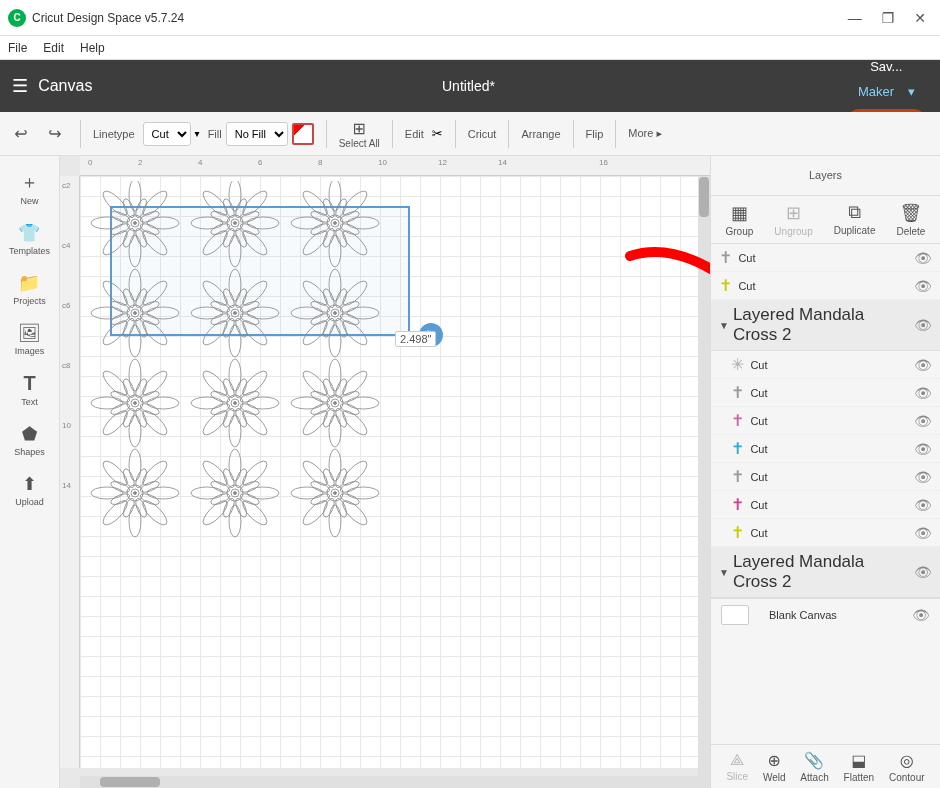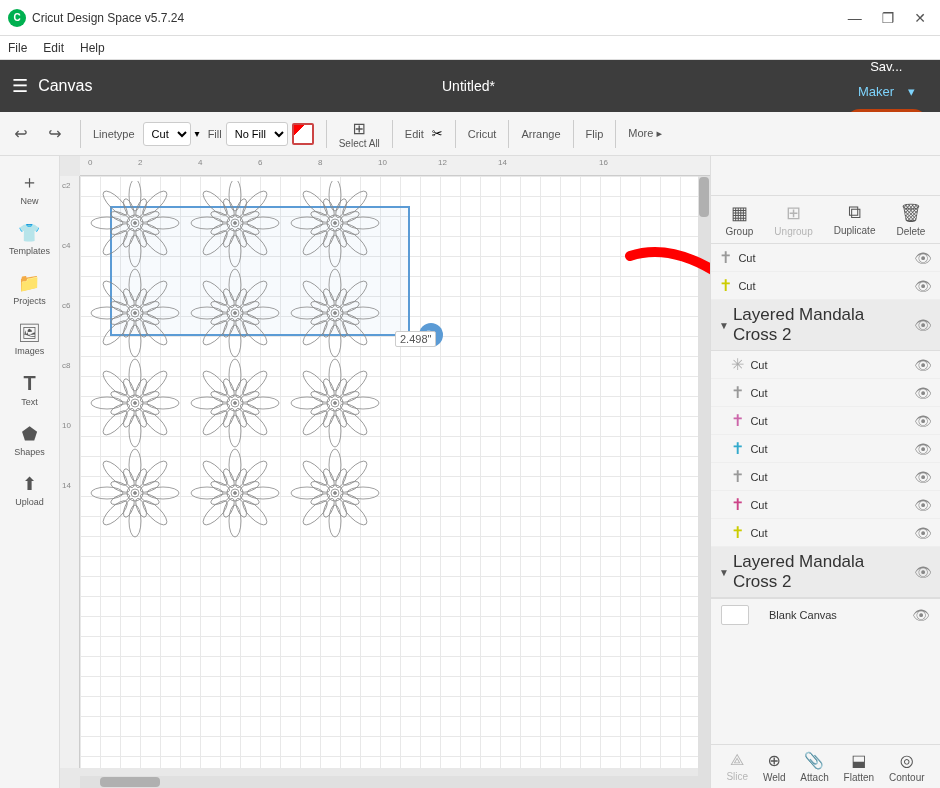--- a/index.html
+++ b/index.html
@@ -337,20 +337,21 @@
         <path d="M 20,20 Q 80,0 160,80" stroke="red" stroke-width="10" fill="none" stroke-linecap="round"></path>
 
         <polygon points="155,65 165,90 140,82" fill="red"></polygon>
       </svg>
 
     </div>
 
     <div class="right-panel">
 
       <div class="right-panel-tabs">
+        <div class="panel-tab">Layers</div>
       </div>
 
       <div class="right-top-actions">
         <div class="action-btn">
           <span class="action-btn-icon">▦</span>
           <span>Group</span>
         </div>
         <div class="action-btn disabled">
           <span class="action-btn-icon">⊞</span>
           <span>Ungroup</span>

